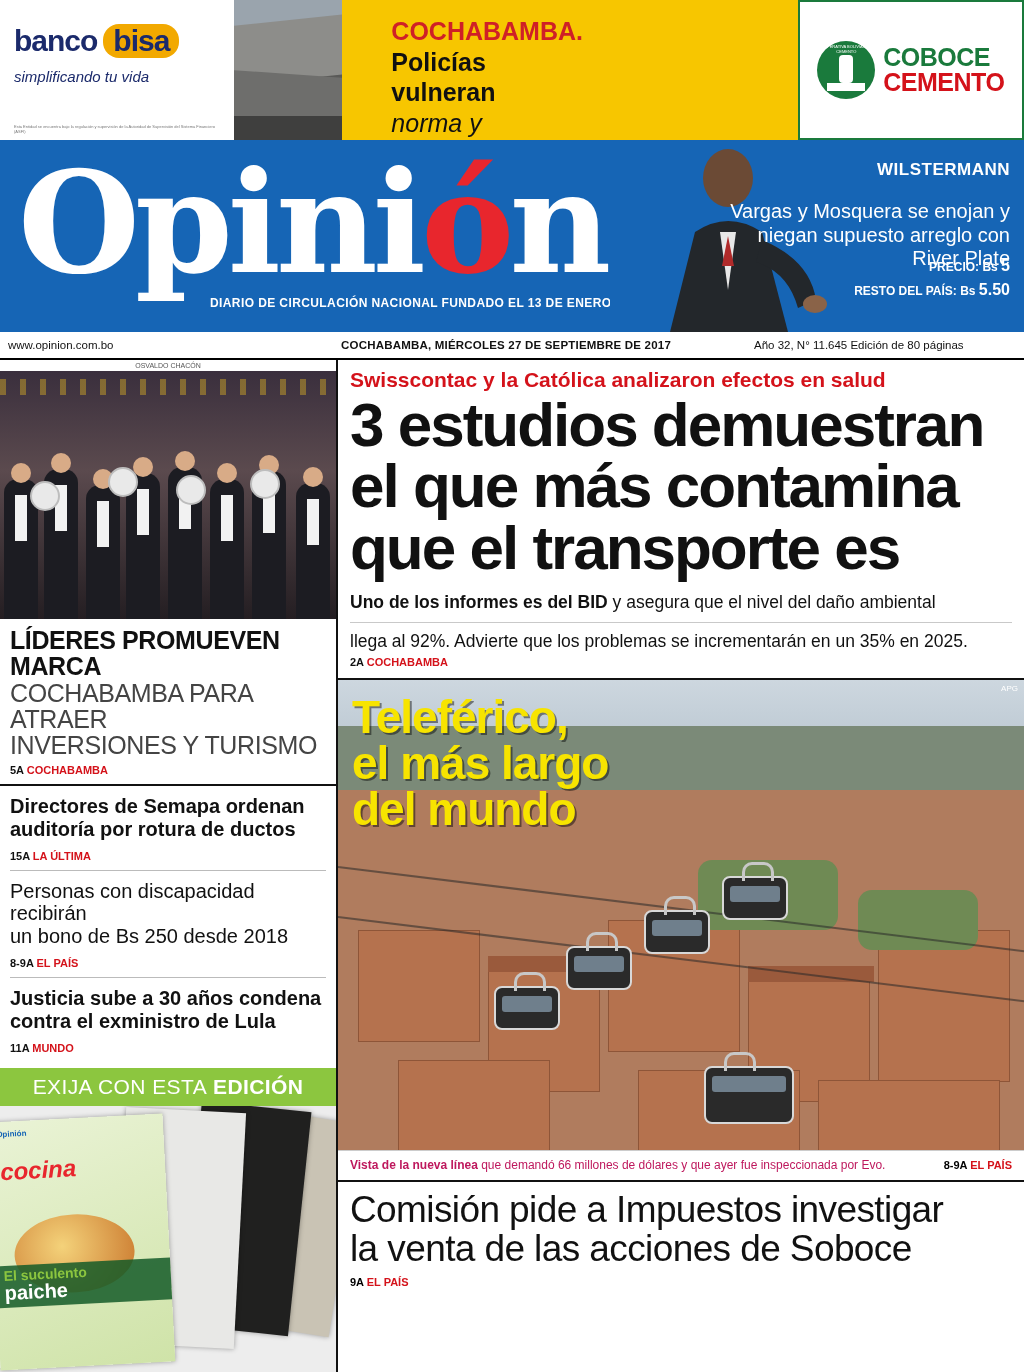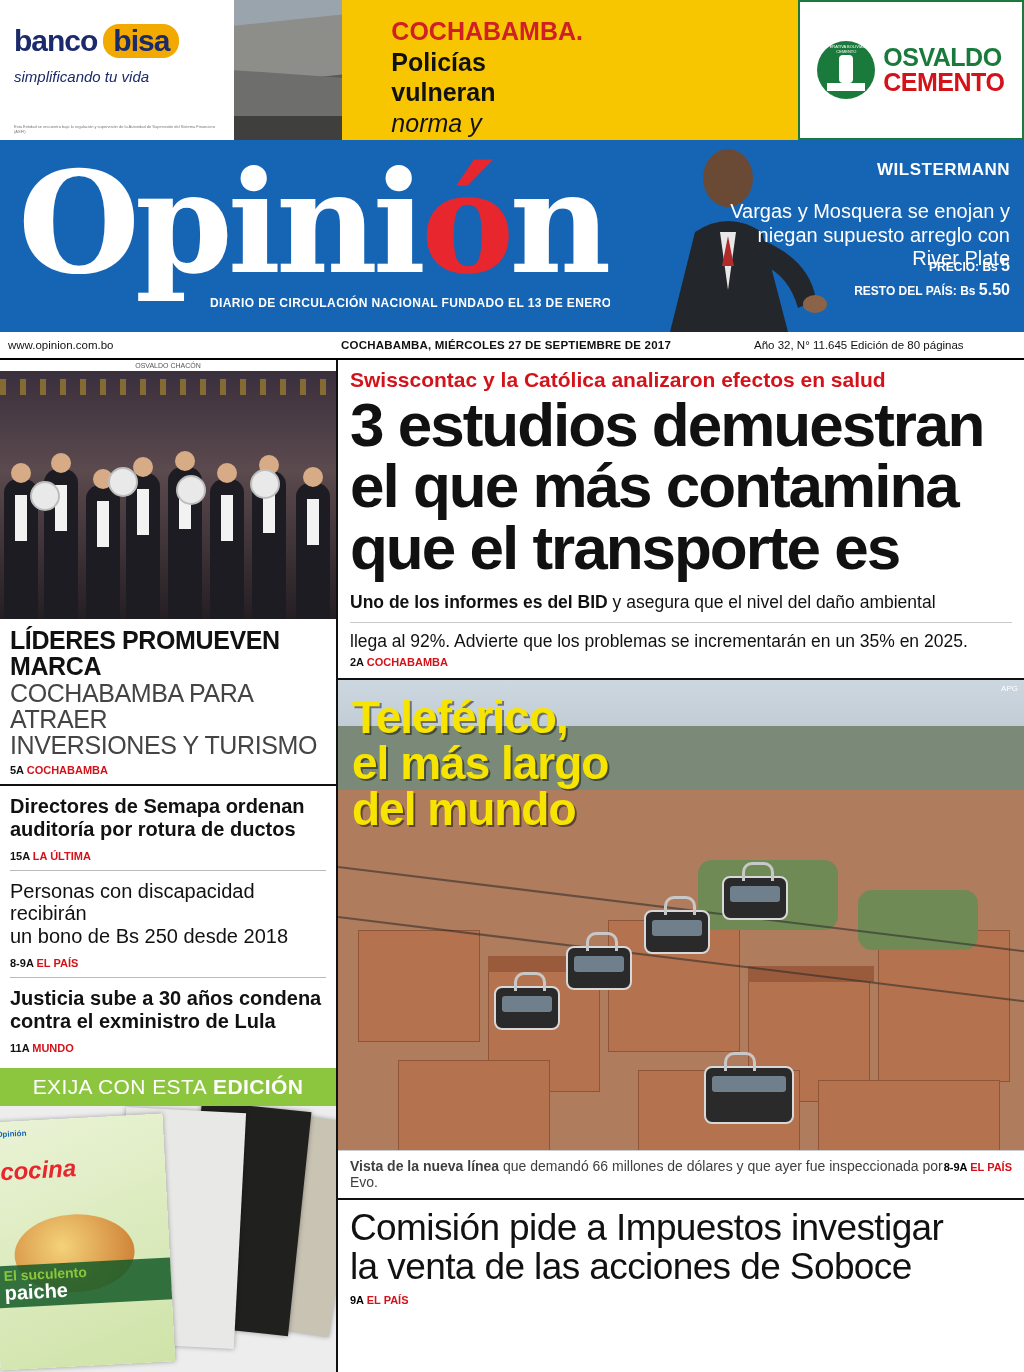--- a/index.html
+++ b/index.html
@@ -118,21 +118,21 @@
   .brick{position:absolute;background:#b5724e;border:1px solid #8e5538;}
   .roof{position:absolute;background:#9a5a3c;}
   .tp-green{position:absolute;background:#6f8a54;}
   .cabin{position:absolute;width:62px;height:40px;background:#2a2a2a;border-radius:8px;border:2px solid #d8d8d8;}
   .cabin:after{content:"";position:absolute;left:18px;top:-16px;width:26px;height:16px;border:3px solid #c8c8c8;border-bottom:none;border-radius:10px 10px 0 0;}
   .cabin .win{position:absolute;left:6px;top:8px;right:6px;height:16px;background:#6f7f8c;border-radius:3px;}
   .cable{position:absolute;height:2px;background:rgba(40,40,40,.55);transform-origin:left center;}
   .tele-overtitle{position:absolute;left:14px;top:14px;color:#f7e400;font-size:46px;font-weight:bold;line-height:1.0;text-shadow:2px 2px 0 rgba(0,0,0,.45);letter-spacing:-1px;}
   .tp-credit{position:absolute;right:6px;top:4px;color:#fff;font-size:8px;}
   .tele-cap{display:flex;align-items:baseline;padding:7px 12px 8px 12px;border-top:1px solid #ccc;}
-  .tele-cap .c{flex:1;font-size:14px;color:#404040;}
+  .tele-cap .c{flex:1;font-size:12px;color:#be185d;}
   .tele-cap .c b{font-weight:bold;}
   .tele-cap .r{font-size:11px;font-weight:bold;}
   .tele-cap .r .sec{color:#d4121a;}
 
   .bottomblock{border-top:2px solid #111;}
   .bottomhead{padding:8px 12px 2px 12px;font-size:37px;line-height:1.06;color:#111;letter-spacing:-0.6px;}
   .bottomsec{padding:6px 12px 8px 12px;font-size:11px;font-weight:bold;}
   .bottomsec .sec{color:#d4121a;}
 </style>
 </head>
@@ -172,21 +172,21 @@
     <div class="ad-man"></div>
 
     <div class="ad-coboce">
       <div class="coboce-wrap">
         <div class="coboce-badge">
           <div class="tiny">COOPERATIVA BOLIVIANA DE CEMENTO</div>
           <div class="hand"></div>
           <div class="base"></div>
         </div>
         <div class="coboce-txt">
-          <div>OSVALDO</div>
+          <div>COBOCE</div>
           <div class="c2">CEMENTO</div>
         </div>
       </div>
     </div>
   </div>
 
   <div class="masthead">
     <div class="mh-logo">Opini<span class="o-red">ó</span>n</div>
     <div class="mh-sub">DIARIO DE CIRCULACIÓN NACIONAL FUNDADO EL 13 DE ENERO DE 1985</div>
 

